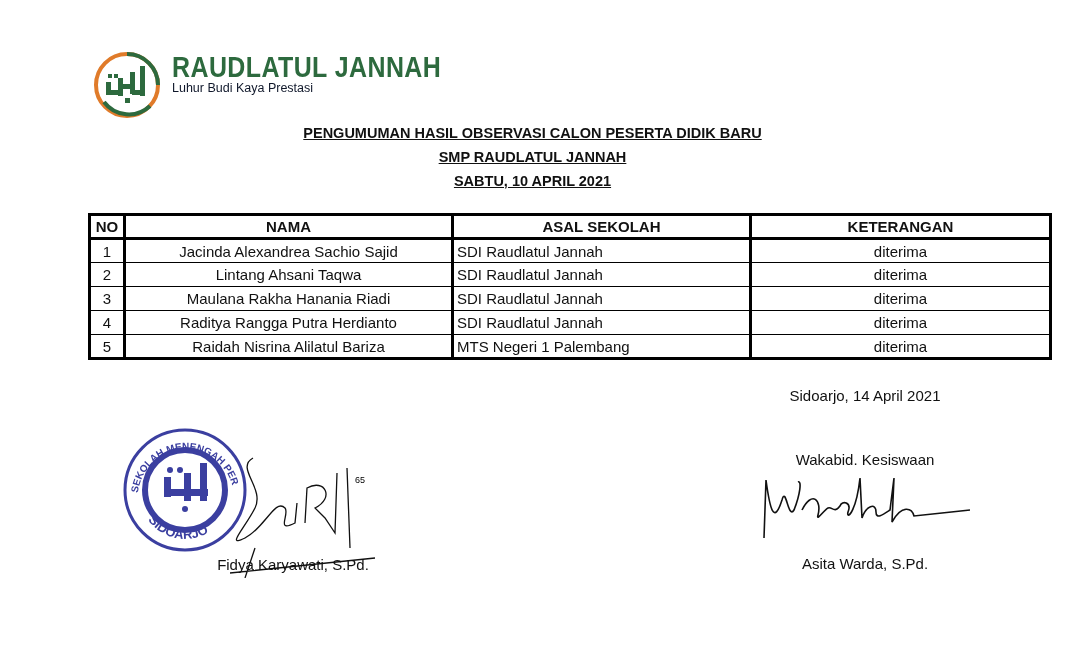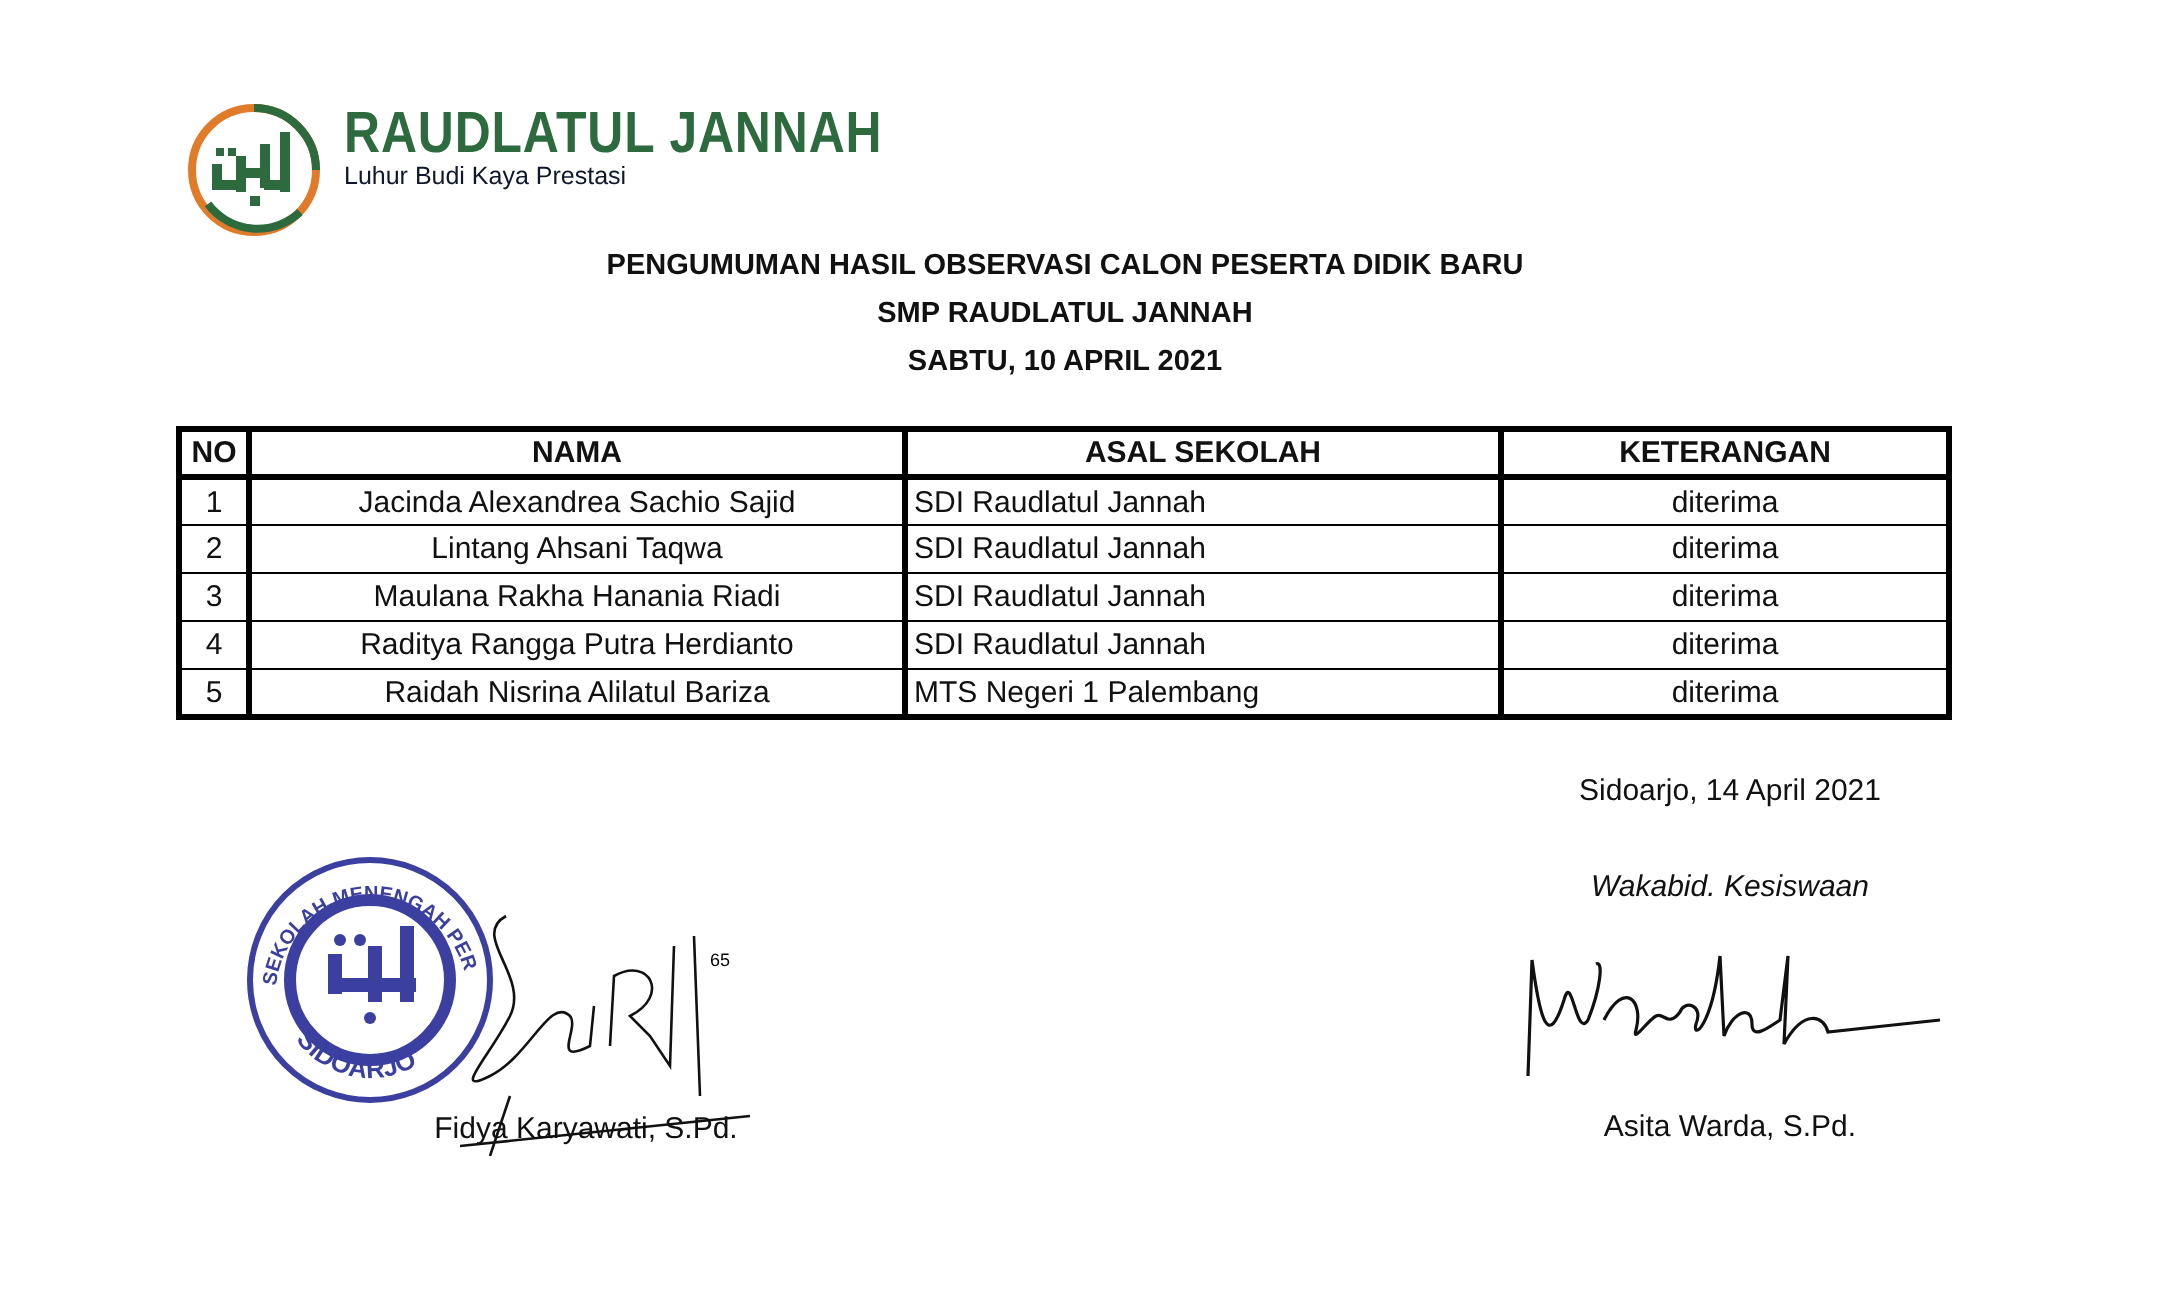--- a/index.html
+++ b/index.html
@@ -8,40 +8,40 @@
 
     
     .logo { position: absolute; left: 92px; top: 48px; width: 320px; height: 72px; }
     .logo-emblem { position: absolute; left: 0; top: 2px; width: 70px; height: 70px; }
     .logo-text { position: absolute; left: 80px; top: 4px; }
     .logo-line1 { font-size: 17px; color: #e07b2a; white-space: nowrap; letter-spacing: 0.1px; }
     .logo-line2 { font-size: 29px; font-weight: bold; color: #2d6a3e; white-space: nowrap; line-height: 30px; transform: scaleX(0.86); transform-origin: left; letter-spacing: 0.5px; }
     .logo-line3 { font-size: 12.5px; color: #0f172a; white-space: nowrap; margin-top: -1px; }
 
     
-    .title-block { position: absolute; left: 0; top: 121px; width: 1079px; text-align: center; font-weight: bold; font-size: 14.5px; line-height: 24px; }
+    .title-block { position: absolute; left: 0; top: 121px; width: 1079px; text-align: center; font-weight: bold; font-size: 14.5px; line-height: 24px; text-decoration: underline; }
     .title-block div { transform: translateX(-7px); }
 
     
-    .table-wrap { position: absolute; left: 88px; top: 213px; width: 888px; }
+    .table-wrap { position: absolute; left: 88px; top: 213px; width: 964px; }
     table { border-collapse: collapse; width: 100%; border: 3px solid #000; font-size: 15px; }
     th, td { border-left: 3px solid #000; border-right: 3px solid #000; border-top: 1.5px solid #000; border-bottom: 1.5px solid #000; height: 24px; padding: 0 3px; white-space: nowrap; }
     th { font-weight: bold; text-align: center; border-bottom: 3px solid #000; }
     td.no { text-align: center; width: 35px; }
     td.nama { width: 328px; text-align: center; }
     td.asal { width: 298px; }
     td.ket { text-align: center; }
 
     
     .sig-left { position: absolute; left: 205px; top: 408px; width: 160px; text-align: center; font-size: 15px; }
     .sig-left .line { height: 25px; line-height: 25px; }
     .sig-left .name { position: absolute; left: -12px; top: 148px; width: 200px; text-align: center; }
     .sig-right { position: absolute; left: 760px; top: 385px; width: 210px; text-align: center; font-size: 15px; }
     .sig-right .date { height: 22px; line-height: 22px; }
-    .sig-right .role { margin-top: 26px; height: 22px; line-height: 22px; font-style: italic; }
+    .sig-right .role { margin-top: 42px; height: 22px; line-height: 22px; }
     .sig-right .name { position: absolute; left: 0; top: 170px; width: 210px; text-align: center; }
 
     .stamp { position: absolute; left: 120px; top: 425px; width: 130px; height: 130px; }
     .scribble-left { position: absolute; left: 225px; top: 448px; width: 160px; height: 130px; }
     .scribble-right { position: absolute; left: 752px; top: 470px; width: 220px; height: 70px; }
   </style>
 </head>
 <body>
 
 <div class="logo">

